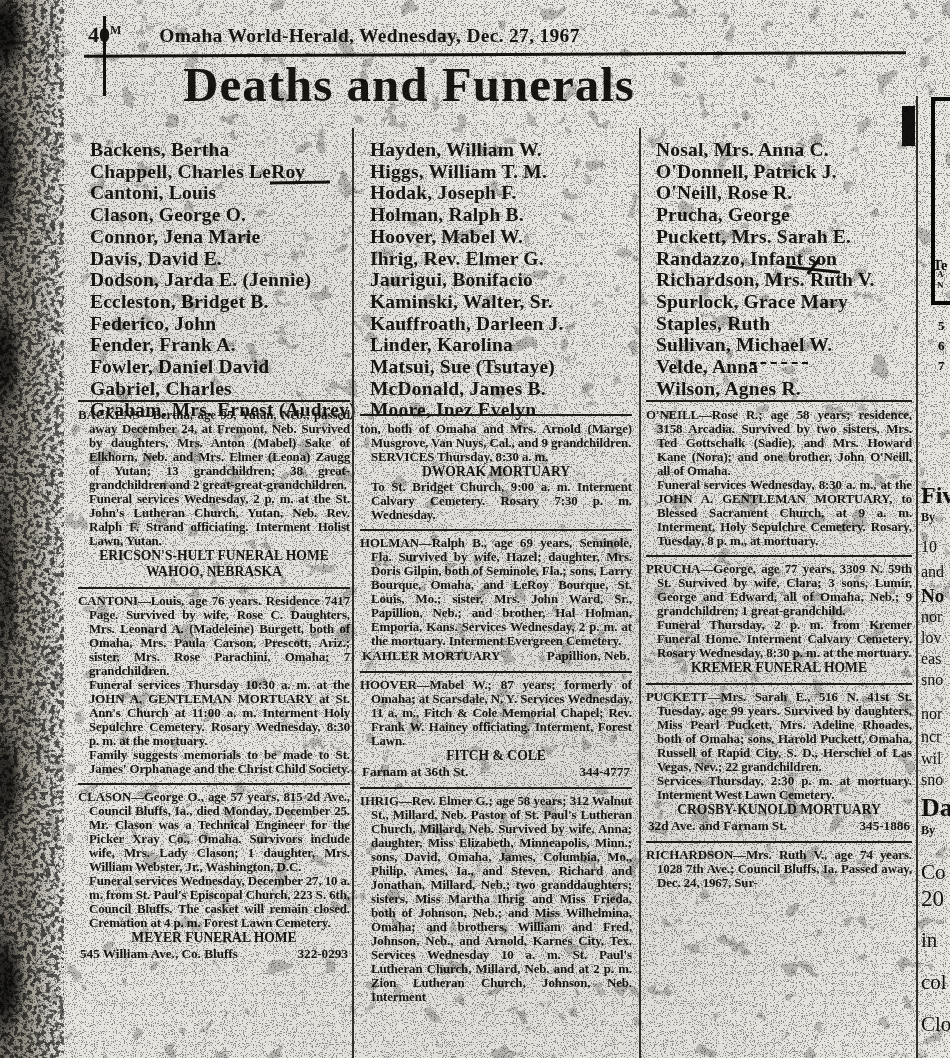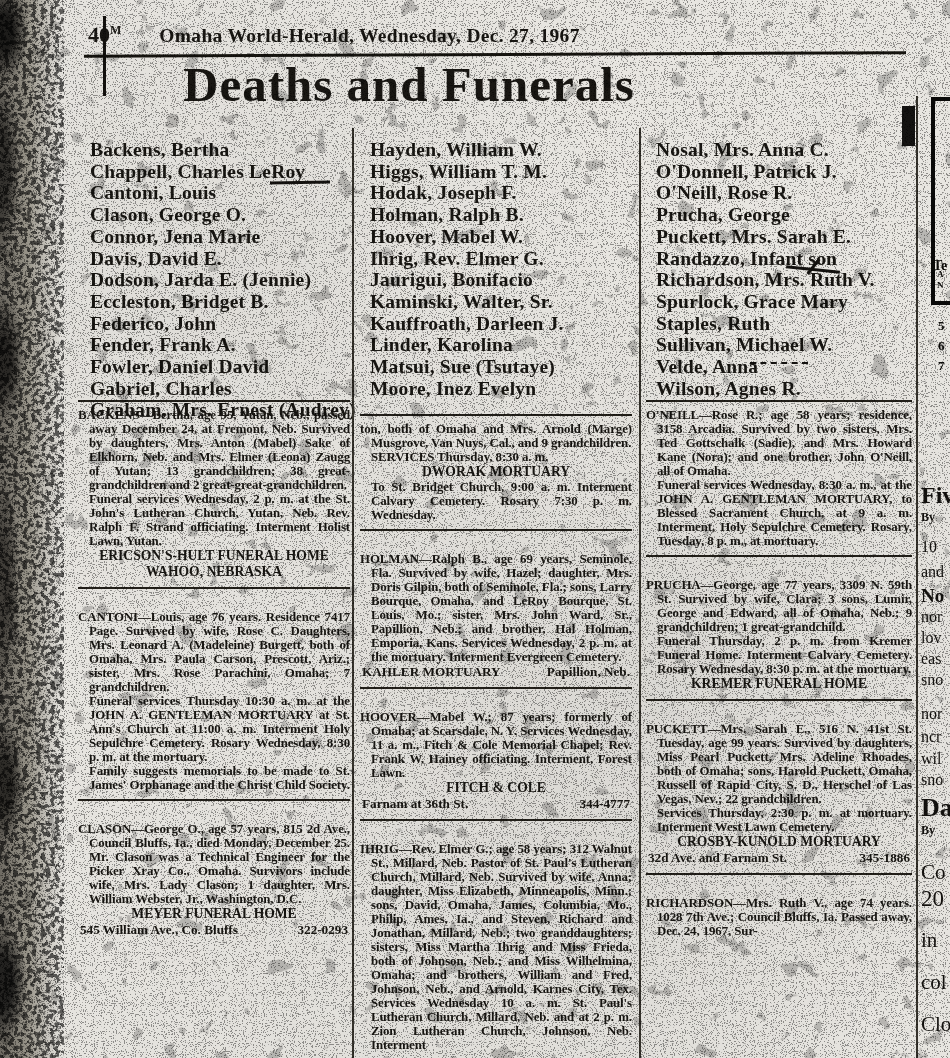--- a/index.html
+++ b/index.html
@@ -42,21 +42,21 @@
   .vr1{left:352px;top:128px;height:930px;}
   .vr2{left:639px;top:128px;height:930px;}
   .vr3{left:916px;top:96px;height:962px;}
 
   .obit-col{position:absolute;top:400px;height:658px;overflow:hidden;border-top:2px solid #221f19;
     padding-top:6px;box-sizing:border-box;z-index:2;}
   .oc1{left:78px;width:272px;}
   .oc2{left:360px;width:272px;margin-top:14px;}
   .oc3{left:646px;width:266px;}
   .obit{margin-top:7px;}
-  .obit.ruled{border-top:2px solid #221f19;padding-top:21px;}
+  .obit.ruled{border-top:2px solid #221f19;padding-top:5px;}
   .obit:first-child{margin-top:0;}
   .obit p{margin:0;}
   .lead,.body{font-size:12.9px;line-height:14px;font-weight:bold;text-align:justify;
     padding-left:11px;letter-spacing:-0.1px;}
   .lead{text-indent:-11px;}
   .cent{text-align:center;font-size:13.6px;font-weight:bold;line-height:16px;}
   .foot{display:flex;justify-content:space-between;font-size:13.2px;font-weight:bold;line-height:16px;padding:0 2px;}
 
   .right-strip{position:absolute;left:918px;top:0;width:32px;height:1058px;overflow:hidden;z-index:2;}
   .frag{position:absolute;left:3px;font-weight:bold;white-space:nowrap;color:#14120f;}
@@ -137,20 +137,21 @@
           <li>Higgs, William T. M.</li>
           <li>Hodak, Joseph F.</li>
           <li>Holman, Ralph B.</li>
           <li>Hoover, Mabel W.</li>
           <li>Ihrig, Rev. Elmer G.</li>
           <li>Jaurigui, Bonifacio</li>
           <li>Kaminski, Walter, Sr.</li>
           <li>Kauffroath, Darleen J.</li>
           <li>Linder, Karolina</li>
           <li>Matsui, Sue (Tsutaye)</li>
+          <li>McDonald, James B.</li>
           <li>Moore, Inez Evelyn</li>
         </ul>
       <ul class="idx-col idx-c3">
           <li>Nosal, Mrs. Anna C.</li>
           <li>O'Donnell, Patrick J.</li>
           <li>O'Neill, Rose R.</li>
           <li>Prucha, George</li>
           <li>Puckett, Mrs. Sarah E.</li>
           <li>Randazzo, Infant son</li>
           <li>Richardson, Mrs. Ruth V.</li>
@@ -169,20 +170,21 @@
           <p class="cent">ERICSON'S-HULT FUNERAL HOME</p>
           <p class="cent">WAHOO, NEBRASKA</p>
         </div>
         <div class="obit ruled">
           <p class="lead"><b>CANTONI</b>—Louis, age 76 years. Residence 7417 Page. Survived by wife, Rose C. Daughters, Mrs. Leonard A. (Madeleine) Burgett, both of Omaha, Mrs. Paula Carson, Prescott, Ariz.; sister, Mrs. Rose Parachini, Omaha; 7 grandchildren.</p>
           <p class="body">Funeral services Thursday 10:30 a. m. at the JOHN A. GENTLEMAN MORTUARY at St. Ann's Church at 11:00 a. m. Interment Holy Sepulchre Cemetery. Rosary Wednesday, 8:30 p. m. at the mortuary.</p>
           <p class="body">Family suggests memorials to be made to St. James' Orphanage and the Christ Child Society.</p>
         </div>
         <div class="obit ruled">
           <p class="lead"><b>CLASON</b>—George O., age 57 years, 815 2d Ave., Council Bluffs, Ia., died Monday, December 25. Mr. Clason was a Technical Engineer for the Picker Xray Co., Omaha. Survivors include wife, Mrs. Lady Clason; 1 daughter, Mrs. William Webster, Jr., Washington, D.C.</p>
+          <p class="body">Funeral services Wednesday, December 27, 10 a. m. from St. Paul's Episcopal Church, 223 S. 6th, Council Bluffs. The casket will remain closed. Cremation at 4 p. m. Forest Lawn Cemetery.</p>
           <p class="cent">MEYER FUNERAL HOME</p>
           <div class="foot">
             <span>545 William Ave., Co. Bluffs</span>
             <span>322-0293</span>
           </div>
         </div>
       </div>
     <div class="obit-col oc2">
         <div class="obit">
           <p class="lead">ton, both of Omaha and Mrs. Arnold (Marge) Musgrove, Van Nuys, Cal., and 9 grandchildren.</p>

